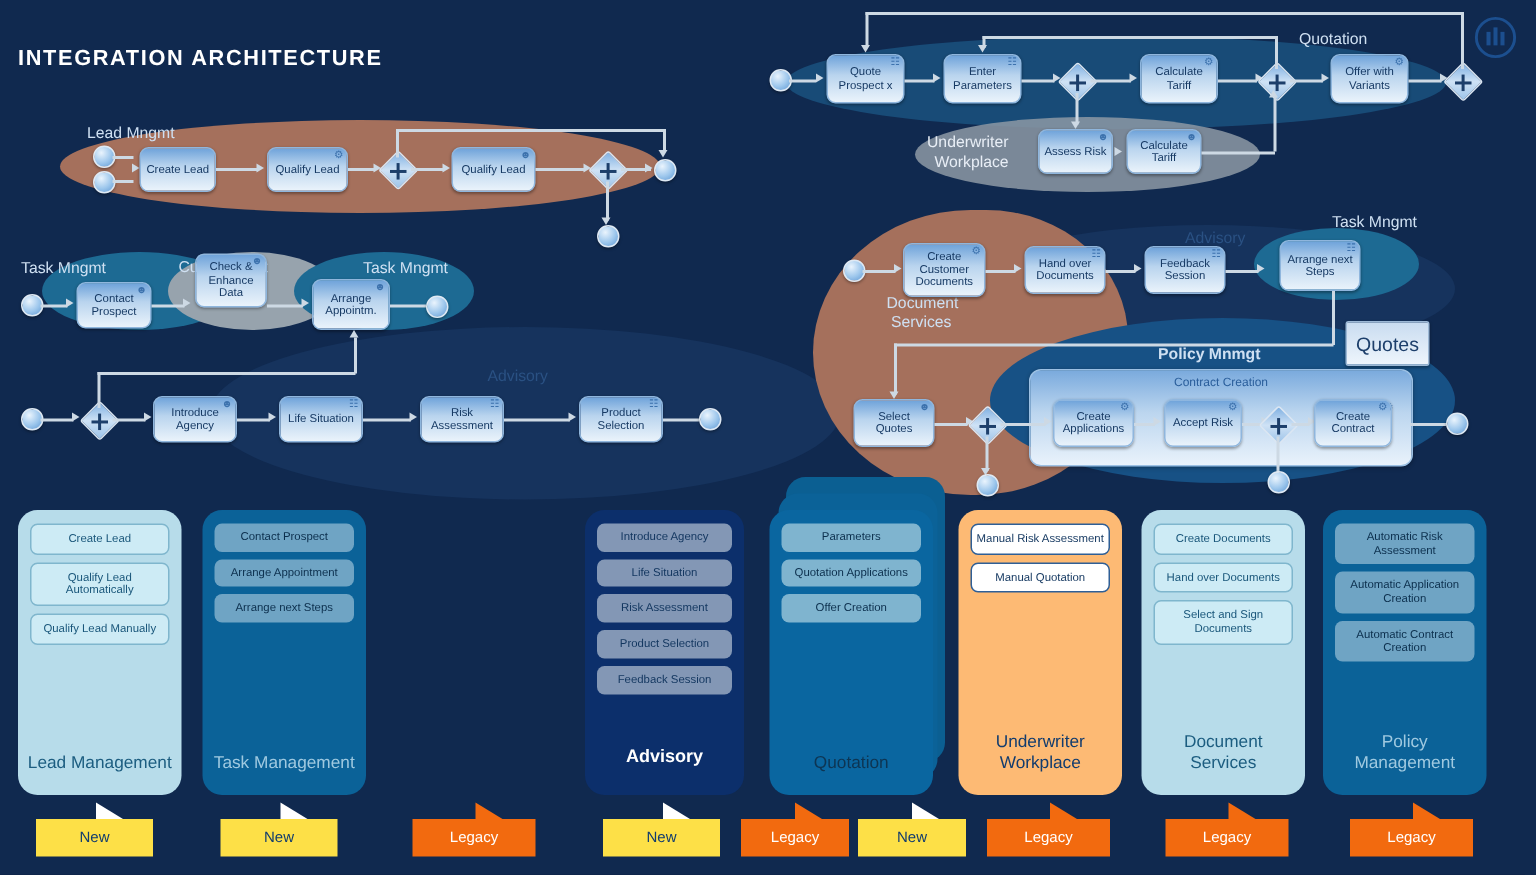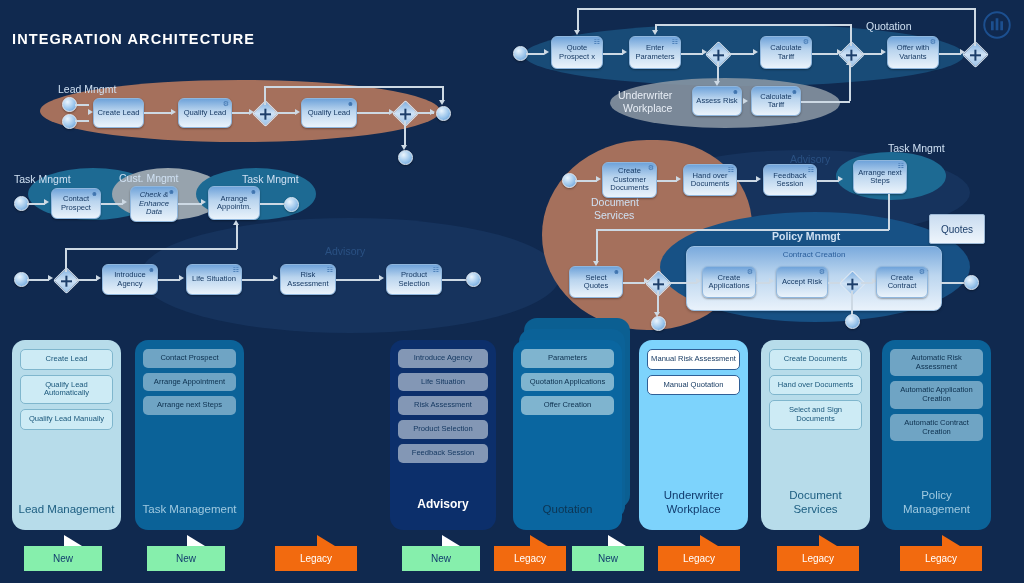--- a/index.html
+++ b/index.html
@@ -51,36 +51,36 @@
   .ln.h{height:1.5px;}
   .ln.v{width:1.5px;}
   .ar{position:absolute;width:0;height:0;}
   .ar.r{border-top:3.2px solid transparent;border-bottom:3.2px solid transparent;border-left:5px solid #cdd9e4;}
   .ar.d{border-left:3.2px solid transparent;border-right:3.2px solid transparent;border-top:5px solid #cdd9e4;}
   .ar.u{border-left:3.2px solid transparent;border-right:3.2px solid transparent;border-bottom:5px solid #cdd9e4;}
 
   
   .dataobj{position:absolute;background:linear-gradient(180deg,#c9dcf0,#eef5fc);
            border:1px solid #9db9d6;display:flex;align-items:center;justify-content:center;
-           font-size:10px;color:#1d3f6b;box-shadow:0 1px 2px rgba(0,0,0,.3);margin-left:32px;}
+           font-size:13px;color:#1d3f6b;box-shadow:0 1px 2px rgba(0,0,0,.3);}
 
   
   .card{position:absolute;border-radius:13px;box-sizing:border-box;}
   .card .chips{position:absolute;left:8px;right:8px;top:9px;}
   .chip{border-radius:5px;margin-bottom:5px;text-align:center;font-size:7.6px;
         line-height:1.15;padding:5px 3px;box-sizing:border-box;}
   .card .cname{position:absolute;left:6px;right:6px;bottom:14px;text-align:center;
         font-size:11.5px;line-height:1.22;}
 
   
   .banner{position:absolute;height:25px;display:flex;align-items:center;justify-content:center;
           font-size:10px;box-sizing:border-box;}
   .banner .tail{position:absolute;top:-11px;width:0;height:0;
           border-left:0 solid transparent;border-right:18px solid transparent;}
-  .banner.new{background:#86efac;color:#123c6e;}
+  .banner.new{background:#fde047;color:#123c6e;}
   .banner.new .tail{border-bottom:11px solid #ffffff;}
   .banner.legacy{background:#f26a0f;color:#ffffff;}
   .banner.legacy .tail{border-bottom:11px solid #f26a0f;}
 </style>
 </head>
 <body>
 
 <div id="stage">
 
   <div class="blob" style="left:40px;top:80px;width:400px;height:62px;background:#a5705c;"></div>
@@ -170,21 +170,21 @@
   <div class="ln h" style="left:27px;top:203px;width:18px;"></div>
   <div class="ar r" style="left:44px;top:199px;"></div>
 
   <div class="task" style="left:51px;top:188px;width:50px;height:31px;">
       <span class="ico">☻</span>
       <span>Contact Prospect</span>
     </div>
   <div class="ln h" style="left:101px;top:203px;width:22px;"></div>
   <div class="ar r" style="left:122px;top:199px;"></div>
 
-  <div class="task" style="left:130px;top:186px;width:48px;height:36px;font-style:italic;">
+  <div class="task" style="left:130px;top:169px;width:48px;height:36px;">
       <span class="ico">☻</span>
       <span>Check &amp; Enhance Data</span>
     </div>
   <div class="ln h" style="left:178px;top:203px;width:24px;"></div>
   <div class="ar r" style="left:201px;top:199px;"></div>
 
   <div class="task" style="left:208px;top:186px;width:52px;height:34px;">
       <span class="ico">☻</span>
       <span>Arrange Appointm.</span>
     </div>
@@ -468,21 +468,21 @@
   </div>
   <div class="banner legacy" style="left:494px;top:546px;width:72px;">
     <span class="tail" style="left:36px;"></span>
     <span>Legacy</span>
   </div>
   <div class="banner new" style="left:572px;top:546px;width:72px;">
     <span class="tail" style="left:36px;"></span>
     <span>New</span>
   </div>
 
-  <div class="card" style="left:639px;top:340px;width:109px;height:190px;background:#7dd3fc;">
+  <div class="card" style="left:639px;top:340px;width:109px;height:190px;background:#fdba74;">
     <div class="chips">
       <div class="chip" style="background:#ffffff;border:1px solid #2f5f96;color:#12365f;">Manual Risk Assessment</div>
       <div class="chip" style="background:#ffffff;border:1px solid #2f5f96;color:#12365f;">Manual Quotation</div>
     </div>
     <div class="cname" style="color:#123c6e;">Underwriter Workplace</div>
   </div>
   <div class="banner legacy" style="left:658px;top:546px;width:82px;">
     <span class="tail" style="left:42px;"></span>
     <span>Legacy</span>
   </div>

